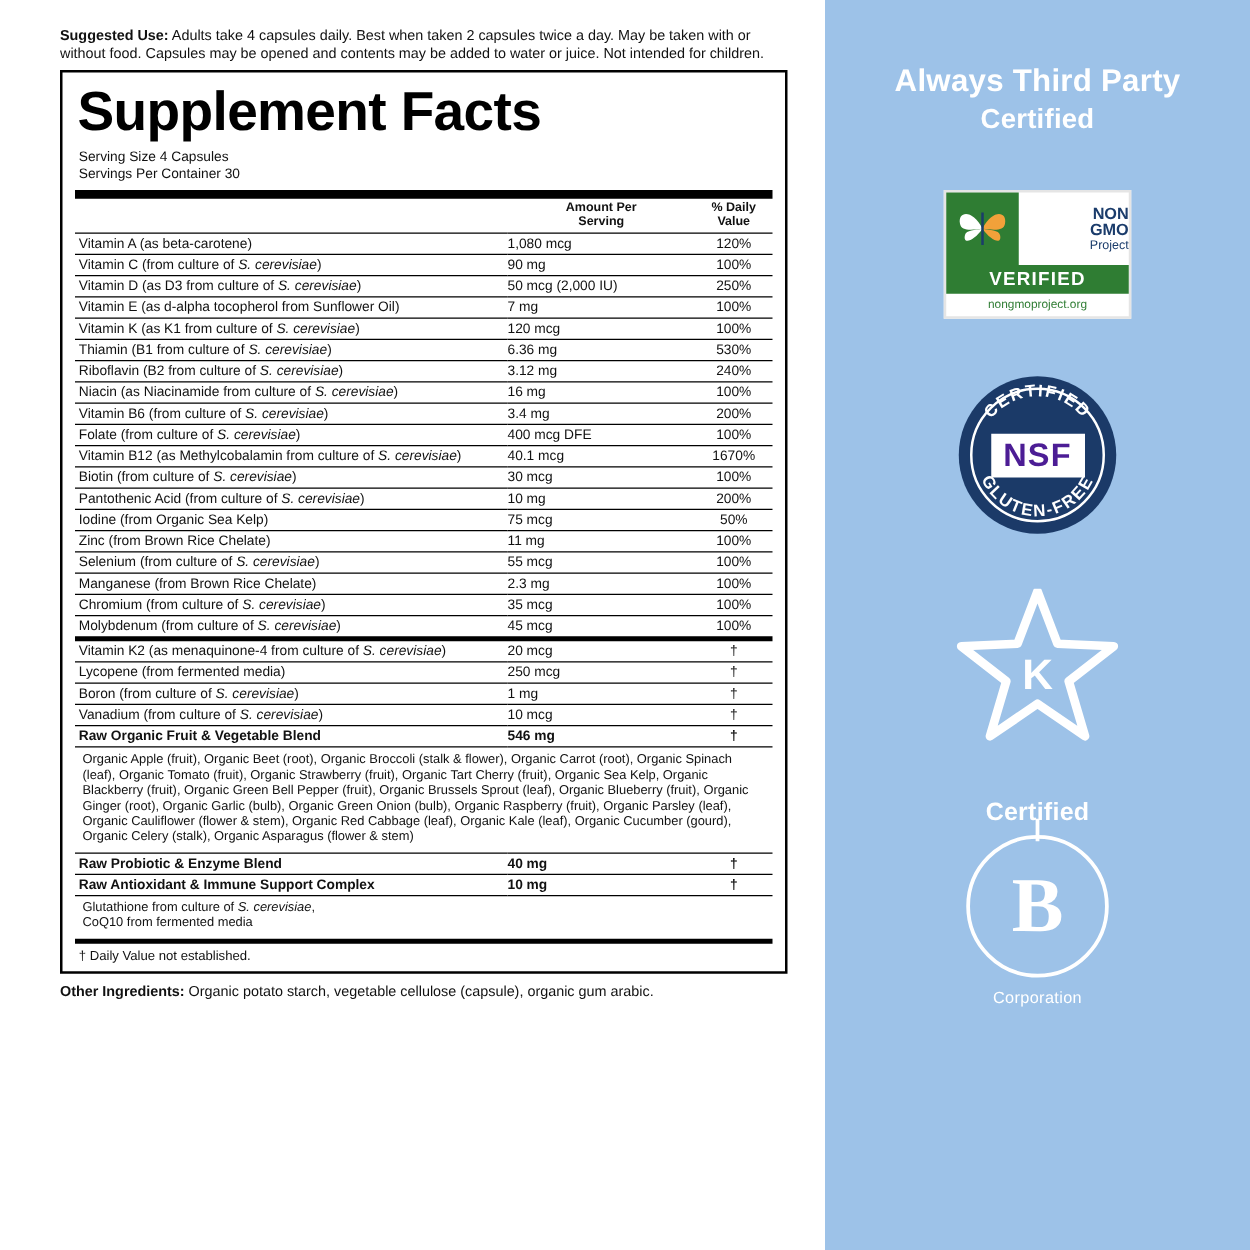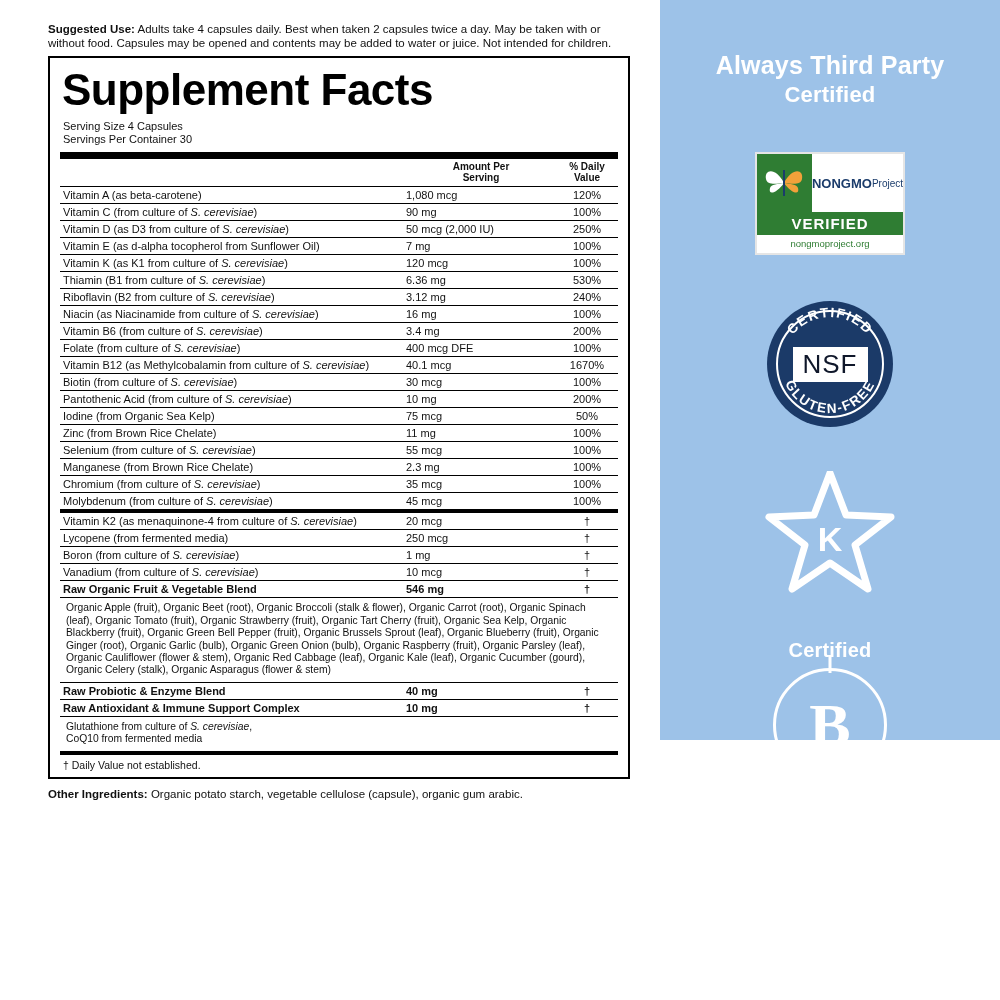--- a/index.html
+++ b/index.html
@@ -4,21 +4,21 @@
 <style>
   html,body{margin:0;padding:0;}
   body{
     width:1000px;height:1000px;
     font-family:"Liberation Sans", sans-serif;
     background:#ffffff;
     overflow:hidden;
   }
   .page{position:relative;width:1000px;height:1000px;display:flex;}
   .left{width:660px;height:836px;background:#ffffff;position:relative;box-sizing:border-box;padding:22px 30px 0 48px;}
-  .right{width:340px;height:740px;background:#9dc2e8;position:relative;}
+  .right{width:340px;height:1000px;background:#9dc2e8;position:relative;}
 
   
   .suggested{font-size:11.5px;line-height:14.2px;color:#111;margin-bottom:6px;}
   .suggested b{font-weight:bold;}
 
   
   .panel{border:2.5px solid #000;box-sizing:border-box;padding:8px 10px 6px 10px;background:#fff;}
   .sf-title{font-size:44px;font-weight:bold;letter-spacing:-0.5px;line-height:48px;margin:0 0 6px 2px;color:#000;}
   .serving{font-size:11px;line-height:13px;color:#111;margin-left:3px;}
 
@@ -42,29 +42,29 @@
   
   .r-title{color:#fff;text-align:center;font-weight:bold;font-size:25px;line-height:30px;padding-top:50px;letter-spacing:0.2px;}
   .r-title .sub{font-size:22px;display:block;}
 
   .badges{display:flex;flex-direction:column;align-items:center;}
 
   
   .nongmo{width:150px;margin-top:42px;background:#fff;border:2px solid #e5e5e5;box-sizing:border-box;padding:0;}
   .nongmo-top{display:flex;height:58px;}
   .ng-left{width:58px;background:#2f7d33;display:flex;align-items:center;justify-content:center;}
-  .ng-right{flex:1;display:flex;justify-content:center;align-items:center;color:#1b3c6b;font-weight:bold;line-height:13px;font-size:13px;}
+  .ng-right{flex:1;display:flex;flex-direction:column;justify-content:center;align-items:flex-end;color:#1b3c6b;font-weight:bold;line-height:13px;font-size:13px;}
   .ng-right span{display:block;text-align:center;}
   .ng-verified{background:#2f7d33;color:#fff;font-weight:bold;font-size:15px;text-align:center;letter-spacing:1px;padding:3px 0;}
   .ng-url{font-size:9.5px;color:#2f7d33;text-align:center;padding:3px 0 4px;}
 
   
   .nsf{margin-top:46px;width:126px;height:126px;border-radius:50%;background:#1b3a68;color:#fff;position:relative;display:flex;align-items:center;justify-content:center;}
   .nsf .inner{width:104px;height:104px;border-radius:50%;border:2px solid #fff;display:flex;align-items:center;justify-content:center;}
-  .nsf .mark{background:#fff;color:#0f172a;font-weight:normal;font-size:26px;padding:2px 10px;letter-spacing:1px;}
+  .nsf .mark{background:#fff;color:#4c1d95;font-weight:bold;font-size:26px;padding:2px 10px;letter-spacing:1px;}
   .nsf .arc{position:absolute;width:126px;height:126px;left:0;top:0;}
   .nsf .arc text{font-size:13.5px;font-weight:bold;fill:#fff;letter-spacing:1.6px;}
 
   
   .kstar{margin-top:44px;position:relative;width:130px;height:124px;}
   .kstar svg{display:block;}
 
   
   .bcorp{margin-top:44px;color:#fff;text-align:center;}
   .bcorp .c1{font-size:20px;font-weight:bold;letter-spacing:0.2px;}

